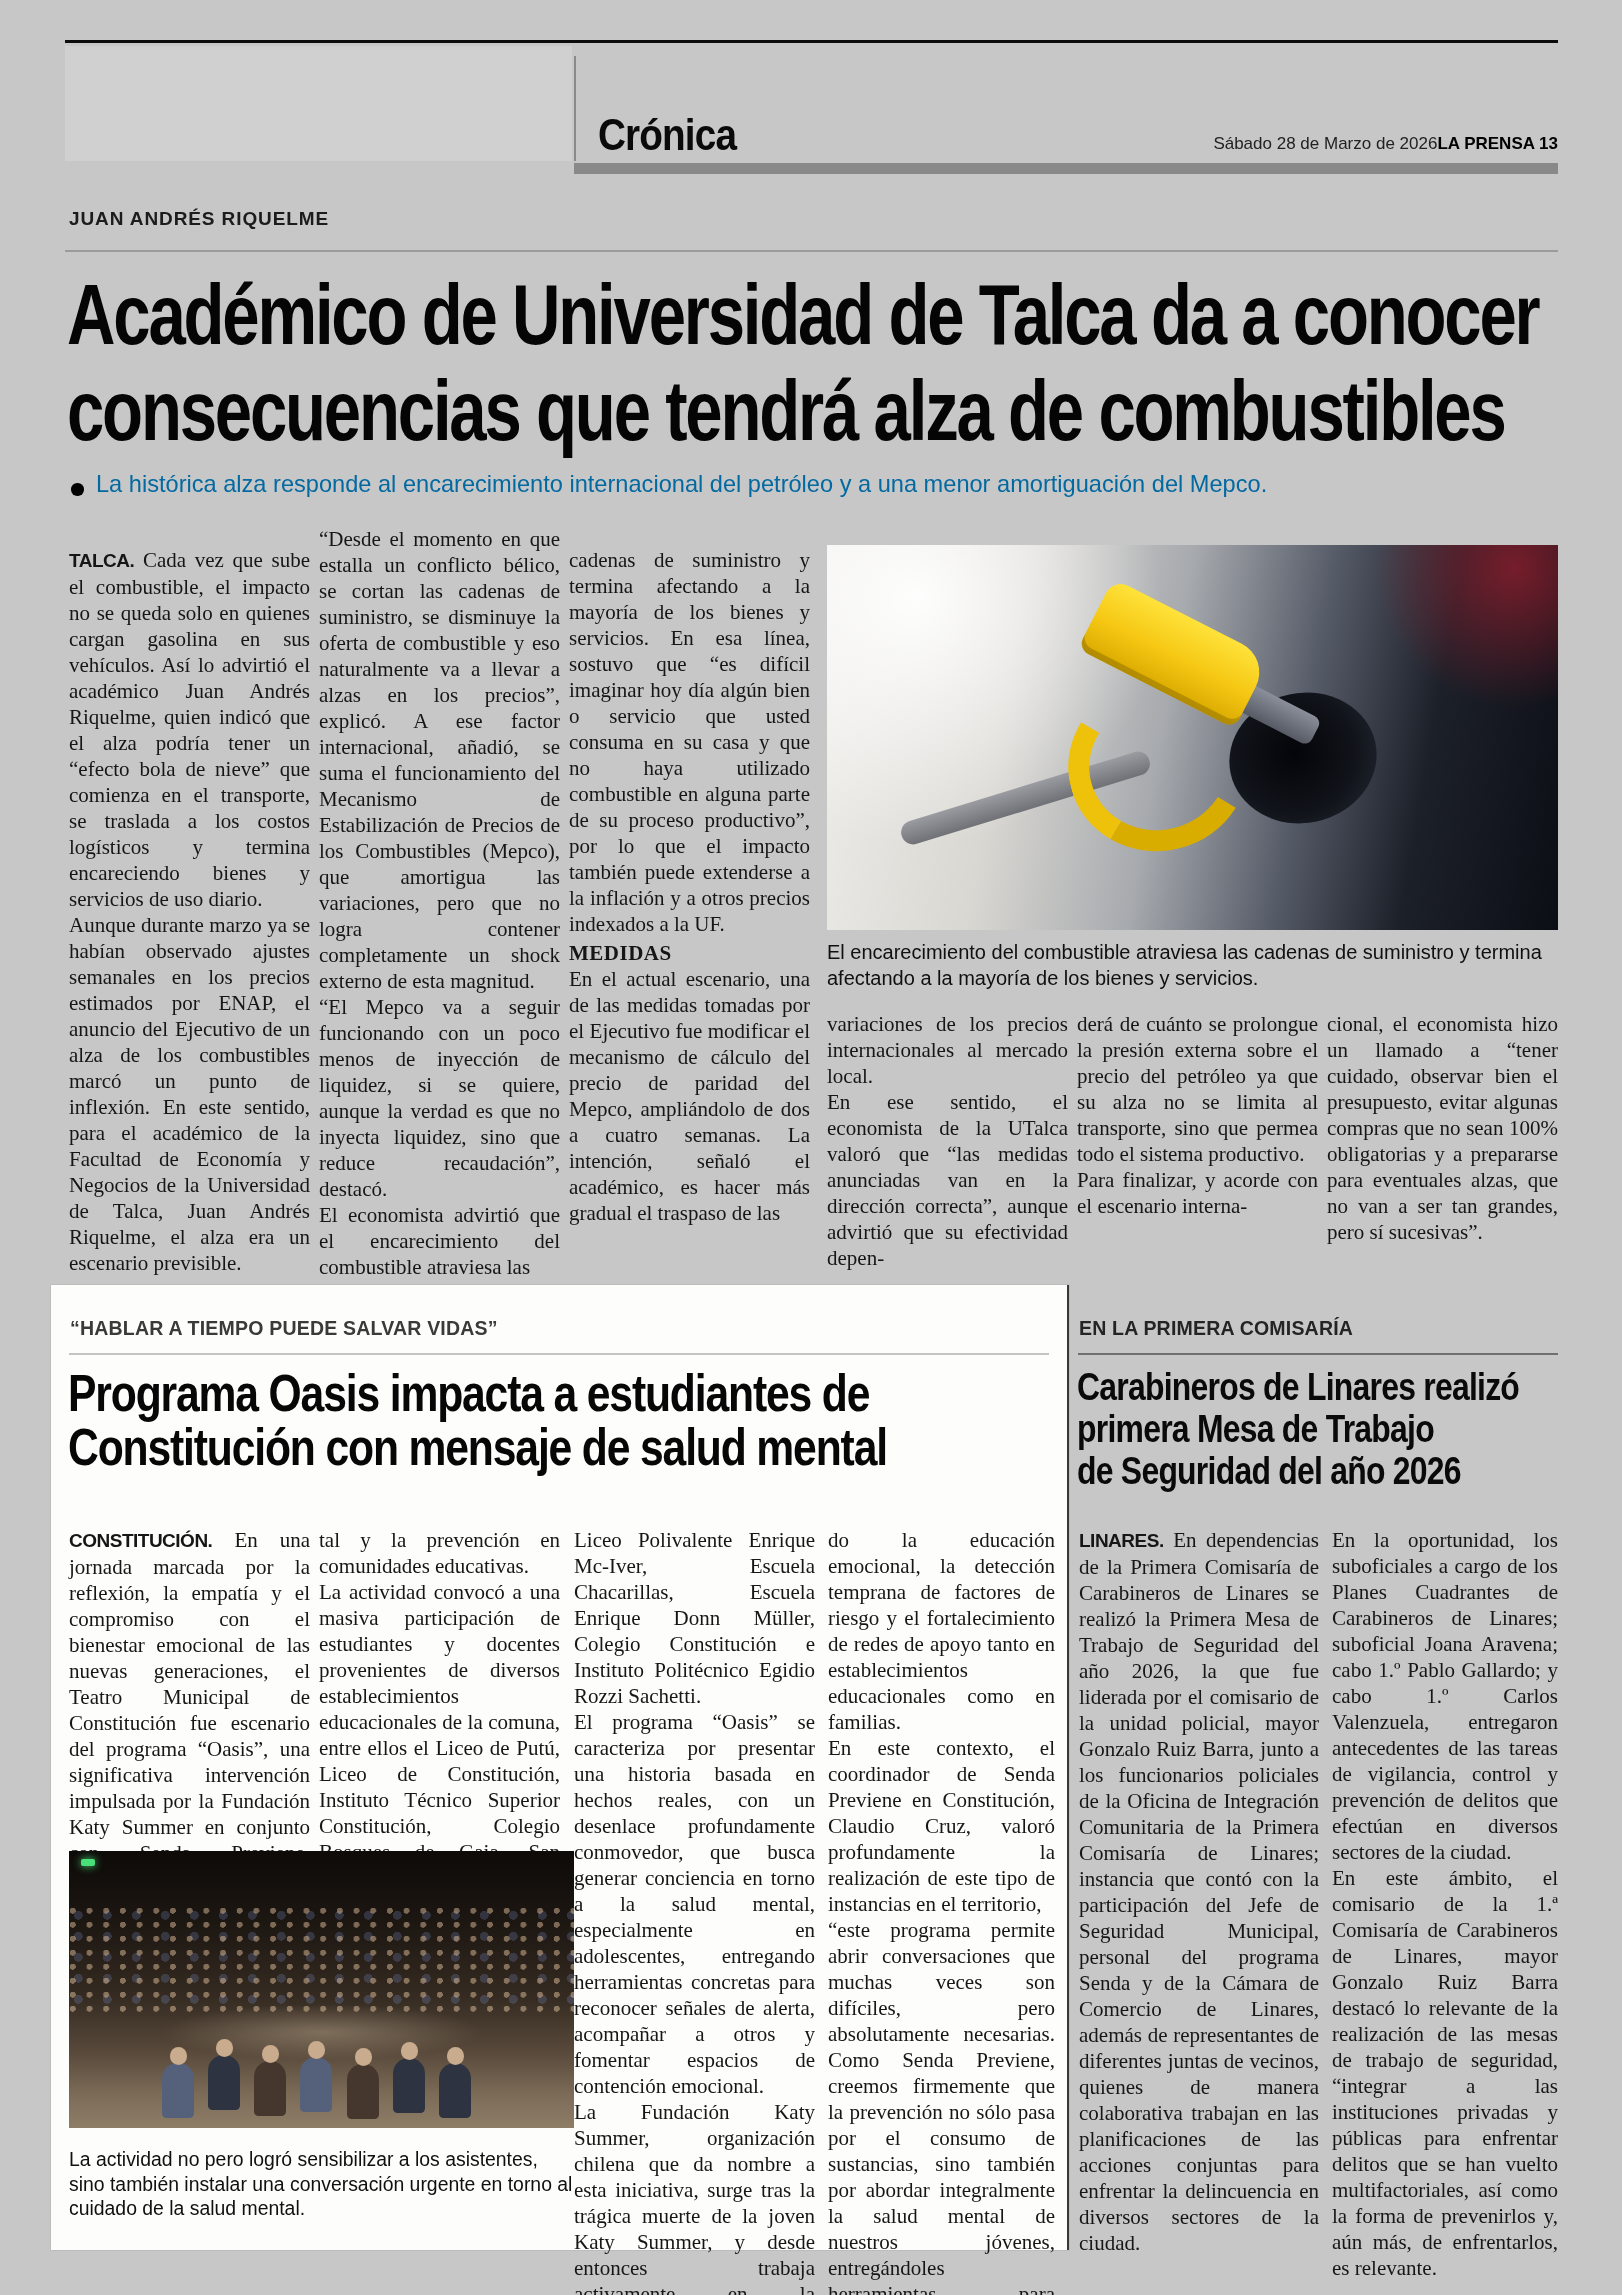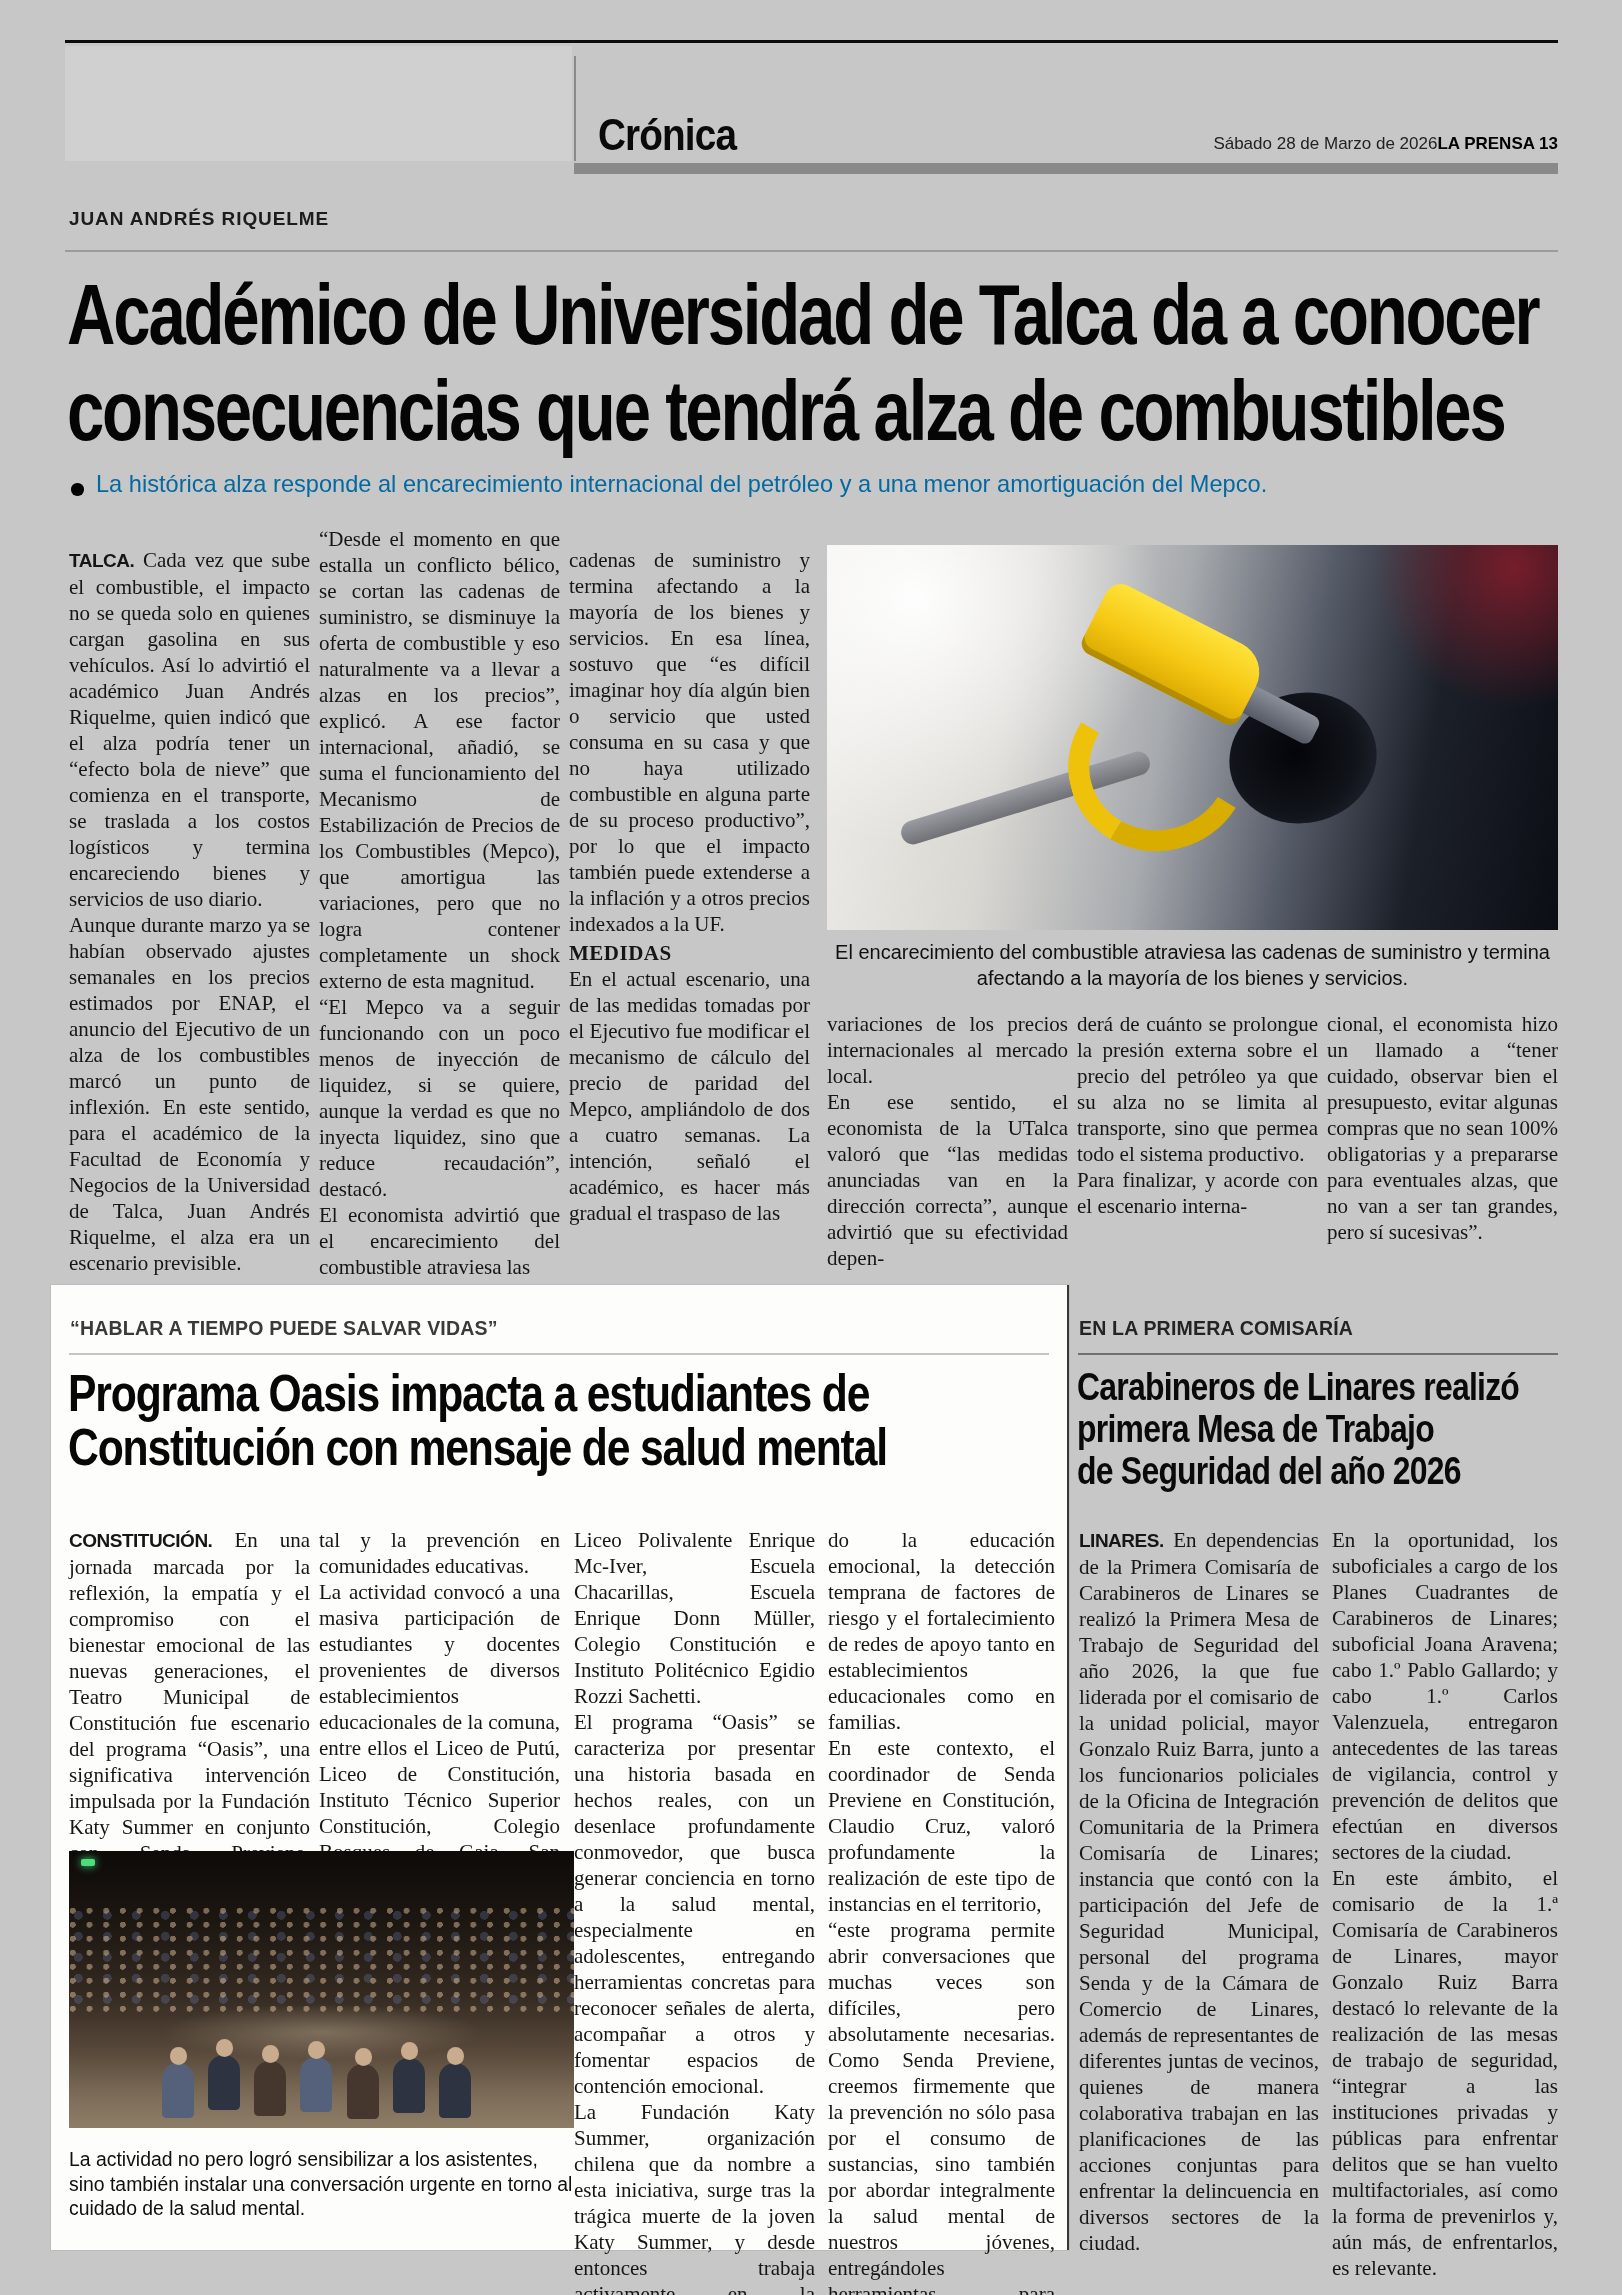--- a/index.html
+++ b/index.html
@@ -108,21 +108,21 @@
     <p>En el actual escenario, una de las medidas tomadas por el Ejecutivo fue modificar el mecanismo de cálculo del precio de paridad del Mepco, ampliándolo de dos a cuatro semanas. La intención, señaló el académico, es hacer más gradual el traspaso de las</p>
   </div>
 
   <div class="photo-fuel">
     <div class="fuel-recess"></div>
     <div class="fuel-hose"></div>
     <div class="fuel-spout"></div>
     <div class="fuel-body"></div>
     <div class="fuel-guard"></div>
   </div>
-  <div class="caption" style="left:827px;top:939px;width:731px;text-align:center;">El encarecimiento del combustible atraviesa las cadenas de suministro y termina afectando a la mayoría de los bienes y servicios.</div>
+  <div class="caption" style="left:827px;top:939px;width:731px;">El encarecimiento del combustible atraviesa las cadenas de suministro y termina afectando a la mayoría de los bienes y servicios.</div>
 
   <div class="bodycol" style="left:827px;top:1011px;width:241px;height:252px;">
     <p>variaciones de los precios internacionales al mercado local.</p>
     <p>En ese sentido, el economista de la UTalca valoró que “las medidas anunciadas van en la dirección correcta”, aunque advirtió que su efectividad depen-</p>
   </div>
   <div class="bodycol" style="left:1077px;top:1011px;width:241px;height:252px;">
     <p>derá de cuánto se prolongue la presión externa sobre el precio del petróleo ya que su alza no se limita al transporte, sino que permea todo el sistema productivo.</p>
     <p>Para finalizar, y acorde con el escenario interna-</p>
   </div>
   <div class="bodycol" style="left:1327px;top:1011px;width:231px;height:252px;">

